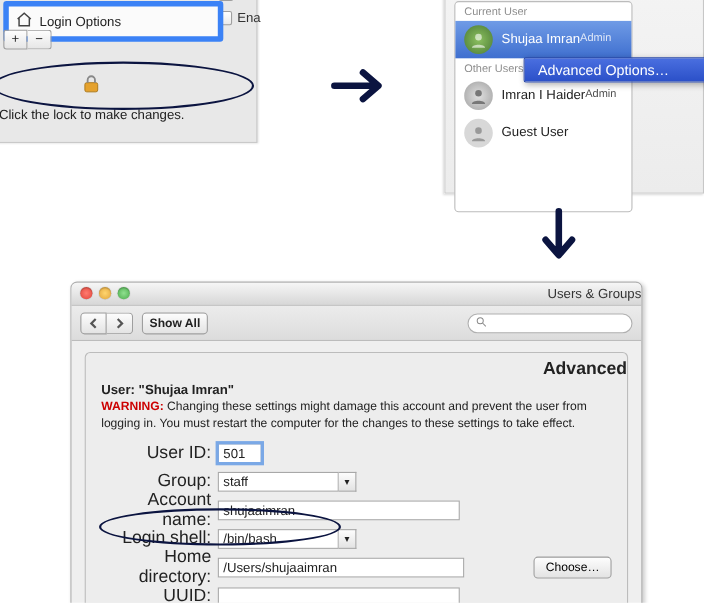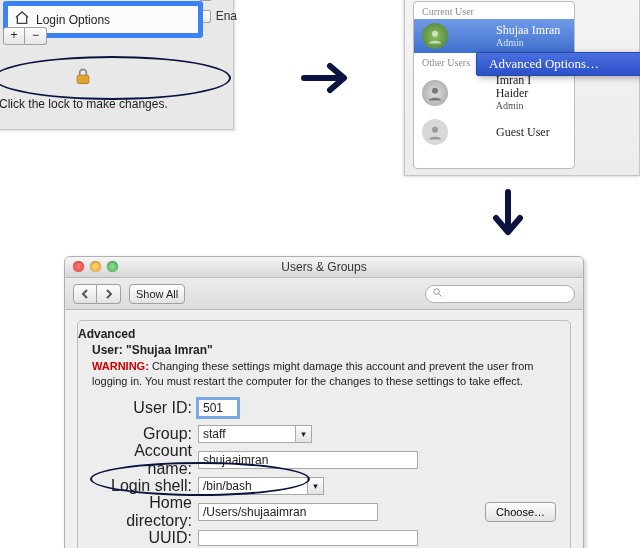--- a/index.html
+++ b/index.html
@@ -86,26 +86,25 @@
   .panel2 {
     position: absolute;
     right: 0; top: -20px;
     width: 236px; height: 196px;
     border: 1px solid #c7c7c7;
     background: linear-gradient(#f4f4f4,#ececec);
     box-shadow: -1px 1px 2px rgba(0,0,0,0.15);
   }
   .userlist {
     position: absolute;
-    left: 8px; top: 20px; width: 162px; height: 168px;
+    left: 8px; top: 20px; width: 162px; height: 192px;
     background: #fff;
     border: 1px solid #bcbcbc;
     border-radius: 4px;
     overflow: visible;
-    font-family: Liberation Serif, serif;
   }
   .ul-section {
     font-size: 10px; color: #8e8e8e;
     padding: 4px 8px 2px;
   }
   .ul-item {
     display: flex; align-items: center; gap: 8px;
     padding: 4px 8px;
     position: relative;
   }
@@ -116,21 +115,21 @@
   .ul-item .avatar {
     width: 26px; height: 26px; border-radius: 50%;
     background: #cfcfcf;
     display:inline-flex; align-items:center; justify-content:center;
     overflow:hidden;
   }
   .ul-item .avatar.green { background: radial-gradient(circle, #8cc060 0%, #4a7a35 100%); }
   .ul-item .avatar.grey  { background: radial-gradient(circle, #e0e0e0 0%, #a0a0a0 100%); }
   .ul-item .avatar.silh  { background: #d8d8d8; }
   .ul-item .avatar svg { width:18px; height:18px; }
-  .ul-text { display:flex; flex-direction:column; line-height:1.1;margin-left:40px; }
+  .ul-text { display:flex; flex-direction:row; line-height:1.1; }
   .ul-text .sub { font-size: 10px; opacity: 0.8; }
   .context-menu {
     position: absolute;
     left: 62px; top: 50px;
     width: 172px;
     background: linear-gradient(#4a6fe0,#2b50c8);
     color: #fff;
     font-size: 13px;
     padding: 3px 12px;
     border: 1px solid #2a48a6;
@@ -158,21 +157,21 @@
     border-radius: 6px 6px 0 0;
     background: #efefef;
     box-shadow: 2px 2px 4px rgba(0,0,0,0.2);
     overflow: hidden;
   }
   .titlebar {
     height: 21px;
     background: linear-gradient(#f6f6f6,#d7d7d7);
     border-bottom: 1px solid #bcbcbc;
     position: relative;
-    text-align: center;
+    text-align: right;
     font-size: 12px;
     line-height: 21px;
     color: #333;
   }
   .traffic { position:absolute; left:8px; top:4px; display:flex; gap:6px; }
   .tl { width:11px; height:11px; border-radius:50%; box-shadow: inset 0 1px 1px rgba(0,0,0,0.2), 0 0 1px rgba(0,0,0,0.4); }
   .tl.r{background:radial-gradient(circle,#ff7b6f,#e0443a);} 
   .tl.y{background:radial-gradient(circle,#ffd56e,#e0a33a);} 
   .tl.g{background:radial-gradient(circle,#8fe08f,#4aab4a);}
 
@@ -183,21 +182,21 @@
     display: flex; align-items:center; gap:8px;
     padding: 0 8px;
   }
   .navseg { display:flex; }
   .navseg .seg, .toolbar .macbtn {
     background: linear-gradient(#fdfdfd,#e3e3e3);
     border: 1px solid #9f9f9f;
     height: 20px; font-size: 11px;
     border-radius: 4px;
     padding: 0 6px;
-    display:inline-flex; align-items:center; justify-content:center;
+    display:inline-flex; align-items:center; justify-content:center;font-weight:bold;
   }
   .navseg .seg { width:24px; border-radius:0; }
   .navseg .seg:first-child { border-top-left-radius:4px; border-bottom-left-radius:4px; }
   .navseg .seg:last-child  { border-left:none; border-top-right-radius:4px; border-bottom-right-radius:4px; }
   .searchbox {
     margin-left: auto;
     width: 150px; height: 18px;
     background: #fff;
     border: 1px solid #b0b0b0;
     border-radius: 9px;
@@ -207,21 +206,21 @@
 
   .advpanel {
     position: relative;
     margin: 10px 12px 0;
     height: 258px;
     border: 1px solid #bcbcbc;
     border-radius: 5px;
     background: #ededed;
   }
   .advpanel h4 {
-    margin:0; text-align:left; font-size:12px; font-weight:bold;
+    margin:0; text-align:right; font-size:16px; font-weight:bold;
     padding: 6px 0 2px;
   }
   .userline { padding: 0 14px 2px; font-size:12px; font-weight:bold; }
   .warn { padding: 0 14px 6px 14px; font-size:11px; line-height:1.35; }
   .warn b { color: #c00; }
 
   .form { padding: 0 14px; }
   .frow { display:flex; align-items:center; height:26px; }
   .frow label { width: 106px; text-align:right; padding-right: 6px; font-size:16px; }
   .frow .field {
@@ -405,21 +404,21 @@
       <div class="frow">
         <label>User ID:</label>
         <div class="field focus" style="width:40px">
           <span>501</span>
         </div>
       </div>
 
       <div class="frow">
         <label>Group:</label>
         <div class="combo">
-          <div class="field" style="width:98px">
+          <div class="field" style="width:110px">
               <span>staff</span>
             </div>
           <div class="arrow">▾</div>
         </div>
       </div>
 
       <div class="frow">
         <label>Account name:</label>
         <div class="field" style="width:220px">
           <span>shujaaimran</span>
@@ -431,21 +430,21 @@
         <div class="combo">
           <div class="field" style="width:110px">
               <span>/bin/bash</span>
             </div>
           <div class="arrow">▾</div>
         </div>
       </div>
 
       <div class="frow">
         <label>Home directory:</label>
-        <div class="field" style="width:180px">
+        <div class="field" style="width:224px">
           <span>/Users/shujaaimran</span>
         </div>
         <button class="macbtn2" style="margin-left:auto">
           <span>Choose…</span>
         </button>
       </div>
 
       <div class="frow">
         <label>UUID:</label>
         <div class="field blurbar" style="width:220px;height:16px"></div>

